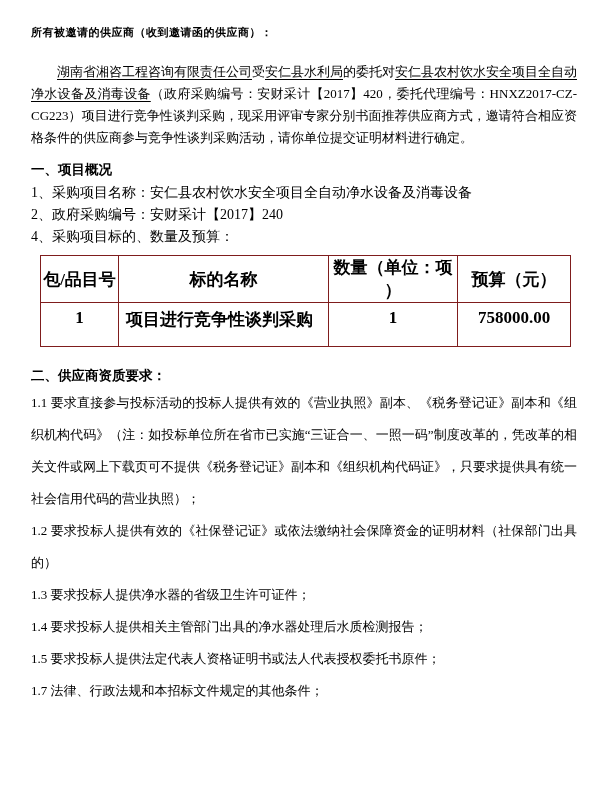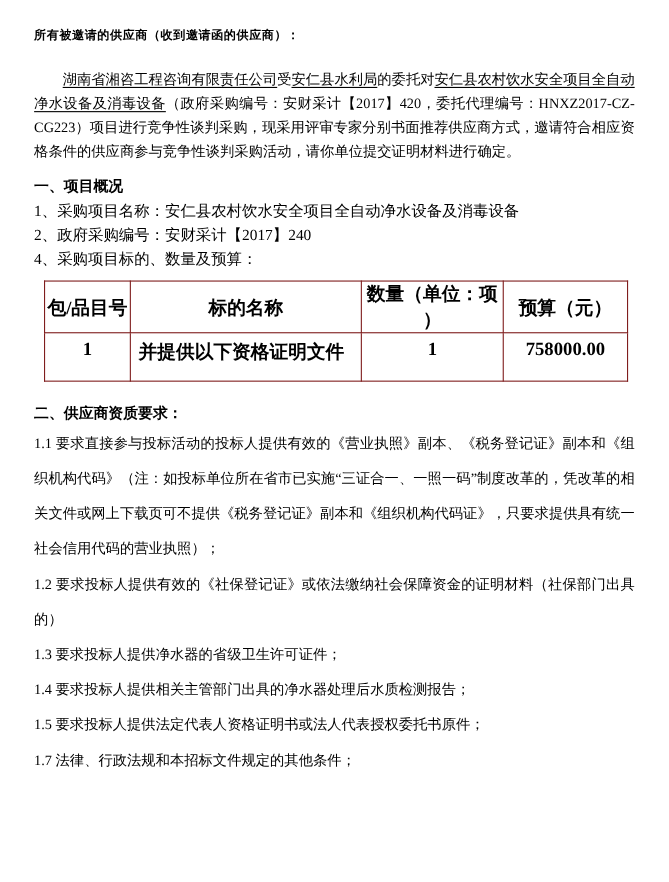--- a/index.html
+++ b/index.html
@@ -119,21 +119,21 @@
       <tr>
         <th>包/品目号</th>
         <th>标的名称</th>
         <th>数量（单位：项 ）</th>
         <th>预算（元）</th>
       </tr>
     </thead>
     <tbody>
       <tr>
         <td>1</td>
-        <td class="cell-name">并提供以下资格证明文件</td>
+        <td class="cell-name">项目进行竞争性谈判采购</td>
         <td>1</td>
         <td>758000.00</td>
       </tr>
     </tbody>
   </table>
 
   <h2 class="sec-heading sec2-heading">二、供应商资质要求：</h2>
 
   <p class="sec2-para">1.1 要求直接参与投标活动的投标人提供有效的《营业执照》副本、《税务登记证》副本和《组织机构代码》（注：如投标单位所在省市已实施“三证合一、一照一码”制度改革的，凭改革的相关文件或网上下载页可不提供《税务登记证》副本和《组织机构代码证》，只要求提供具有统一社会信用代码的营业执照）；</p>
   <p class="sec2-para">1.2 要求投标人提供有效的《社保登记证》或依法缴纳社会保障资金的证明材料（社保部门出具的）</p>

